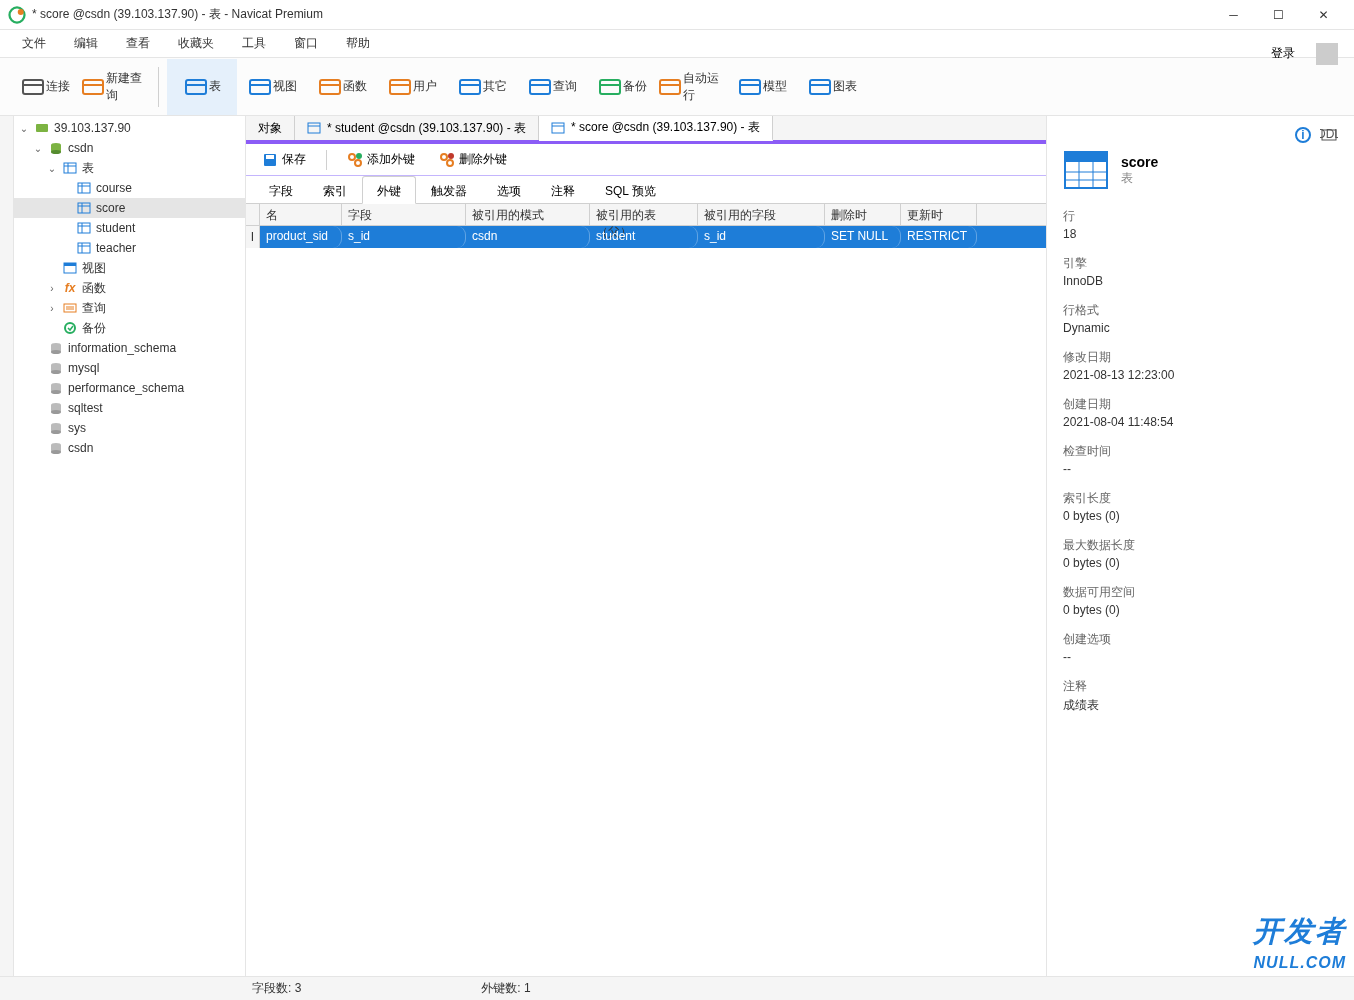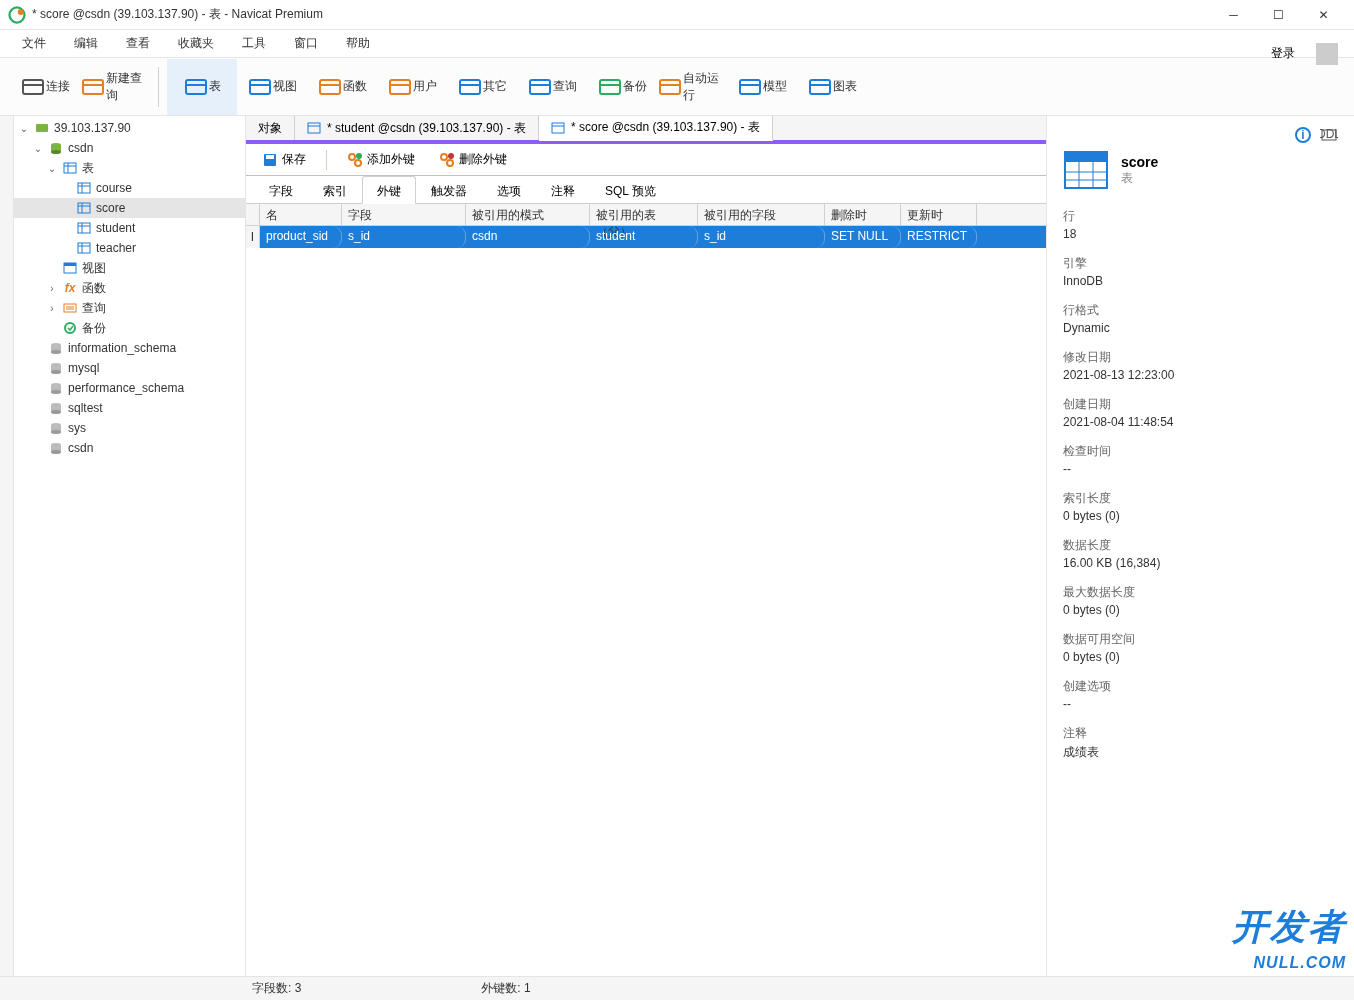--- a/index.html
+++ b/index.html
@@ -48,21 +48,21 @@
 .prop-header-right { margin-left: auto; display: flex; gap: 8px; }
 .prop-table-icon { width: 46px; height: 40px; }
 .prop-title { font-size: 14px; font-weight: bold; }
 .prop-sub { color: #888; }
 .prop-group { margin-bottom: 14px; }
 .prop-label { color: #666; margin-bottom: 2px; }
 .prop-value { color: #333; }
 .statusbar { position: absolute; bottom: 0; left: 0; right: 0; height: 24px; display: flex; align-items: center; padding: 0 12px; background: #f5f5f5; border-top: 1px solid #e5e5e5; color: #333; }
 .status-item { margin-right: 180px; }
 .watermark { position: absolute; right: 8px; bottom: 28px; display:flex; flex-direction:column; align-items:flex-end; gap:2px;}
-.cn { font-size: 36px; font-weight: bold; font-style: italic; color: #1e7dd8; letter-spacing: 2px; }
+.cn { font-size: 29px; font-weight: bold; font-style: italic; color: #1e7dd8; letter-spacing: 2px; }
 .url { font-size: 16px; font-weight: bold; font-style: italic; color: #1e7dd8; letter-spacing: 1px; }
 .col-name{width:82px} .col-field{width:124px} .col-schema{width:124px} .col-ptable{width:108px} .col-pfield{width:127px} .col-del{width:76px} .col-upd{width:76px}
 </style>
 </head>
 <body>
 
 <div class="titlebar">
   <svg class="titlebar-icon" viewBox="0 0 24 24">
       <circle cx="12" cy="12" r="10" fill="none" stroke="#27ae60" stroke-width="3"></circle>
       <circle cx="17" cy="8" r="4" fill="#e67e22"></circle>
@@ -504,24 +504,20 @@
         </div>
         <div class="prop-group">
           <div class="prop-label">检查时间</div>
           <div class="prop-value">--</div>
         </div>
         <div class="prop-group">
           <div class="prop-label">索引长度</div>
           <div class="prop-value">0 bytes (0)</div>
         </div>
         <div class="prop-group">
-          <div class="prop-label">数据长度</div>
-          <div class="prop-value">16.00 KB (16,384)</div>
-        </div>
-        <div class="prop-group">
           <div class="prop-label">最大数据长度</div>
           <div class="prop-value">0 bytes (0)</div>
         </div>
         <div class="prop-group">
           <div class="prop-label">数据可用空间</div>
           <div class="prop-value">0 bytes (0)</div>
         </div>
         <div class="prop-group">
           <div class="prop-label">创建选项</div>
           <div class="prop-value">--</div>

